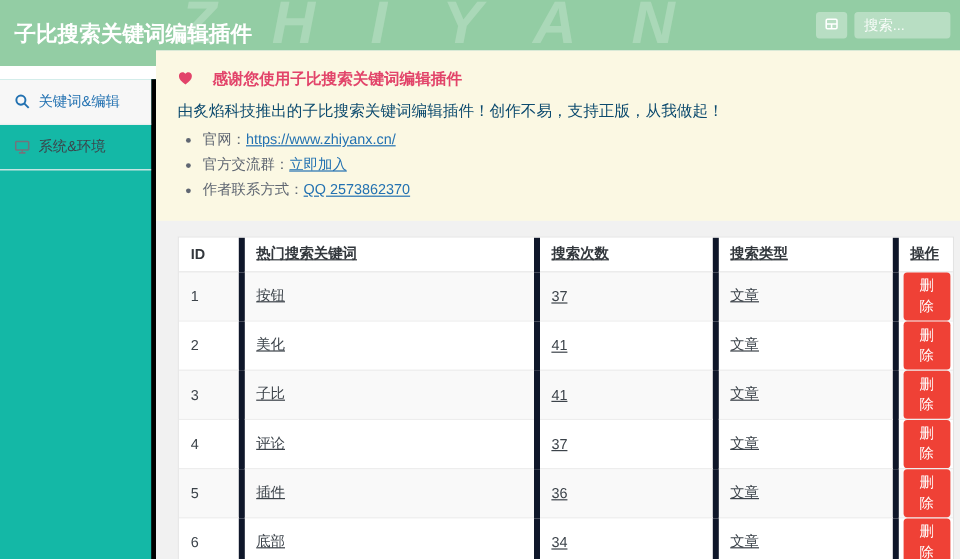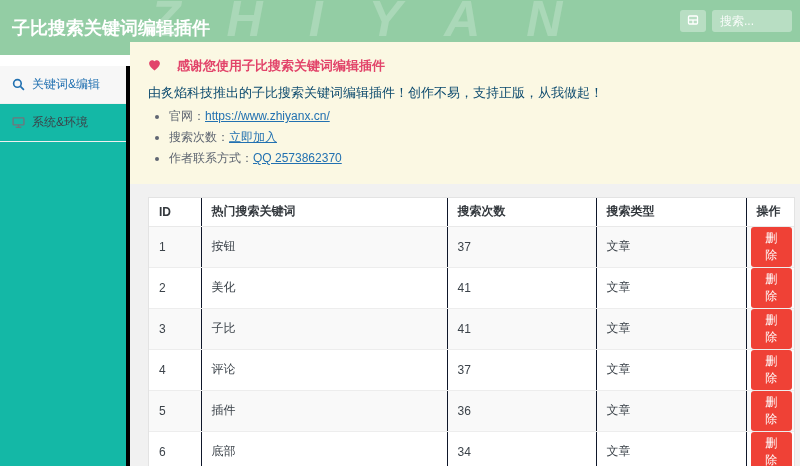--- a/index.html
+++ b/index.html
@@ -76,21 +76,21 @@
   table {
     width:100%; border-collapse:collapse; table-layout:fixed;
     font-size:12px; color:#3c434a;
   }
   thead th {
     height:28px; padding:0 10px; text-align:left;
     font-weight:600; color:#32373c; background:#fff;
     border-bottom:1px solid #e9e9e9;
   }
   tbody td { height:29px; padding:0 10px; border-bottom:1px solid #ededed; }
-  th + th, td + td { border-left:1px solid #0f172a; }
+  th + th, td + td { border-left:5px solid #0f172a;text-decoration:underline; }
   tbody tr:nth-child(odd) { background:#f9f9f9; }
   tbody tr:nth-child(even) { background:#fff; }
   td.action { text-align:center; padding:0 4px; }
   .del-btn {
     background:#ef4136; color:#fff; border:none; border-radius:3px;
     font-size:12px; padding:3px 9px; cursor:pointer;
     font-family:"Liberation Sans", sans-serif;
   }
 </style>
 </head>
@@ -144,21 +144,21 @@
         </svg>
       </span>
       <span>感谢您使用子比搜索关键词编辑插件</span>
     </div>
     <p class="notice-desc">由炙焰科技推出的子比搜索关键词编辑插件！创作不易，支持正版，从我做起！</p>
     <ul>
       <li>
         <span>官网：</span><a href="#">https://www.zhiyanx.cn/</a>
       </li>
       <li>
-        <span>搜索次数：</span><a href="#">立即加入</a>
+        <span>官方交流群：</span><a href="#">立即加入</a>
       </li>
       <li>
         <span>作者联系方式：</span><a href="#">QQ 2573862370</a>
       </li>
     </ul>
   </section>
 
   <section class="card">
     <table>
       <colgroup>

